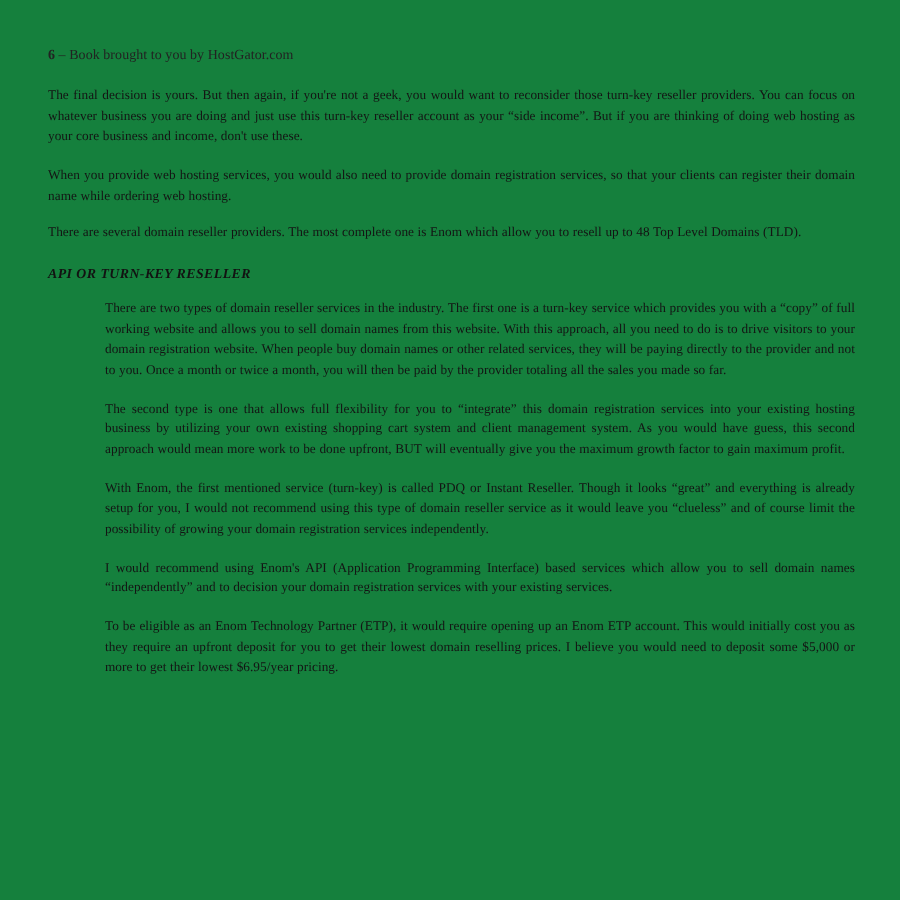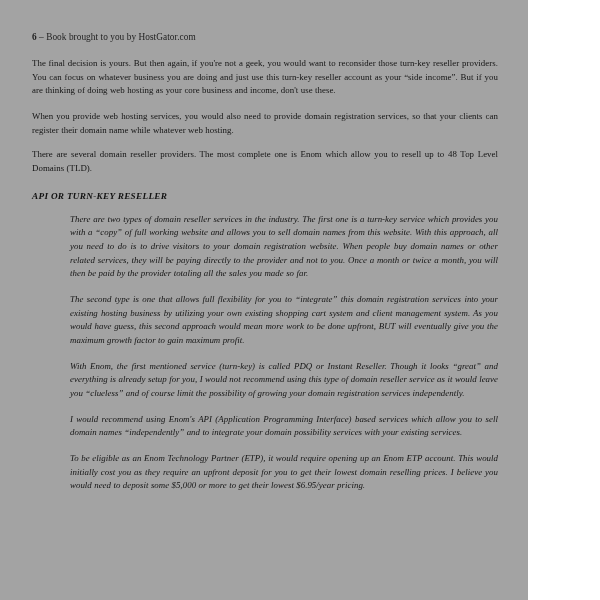--- a/index.html
+++ b/index.html
@@ -11,25 +11,25 @@
     width: 600px;
     height: 600px;
     overflow: hidden;
     font-family: "Liberation Serif", "DejaVu Serif", serif;
     color: #1a1a1a;
     -webkit-font-smoothing: antialiased;
   }
 
   .page {
     position: relative;
-    width: 528px;
+    width: 600px;
     height: 600px;
     box-sizing: border-box;
     padding: 32px 30px 0 32px;
-    background: #a3a3a3;
+    background: #15803d;
   }
 
   
   .running-header {
     font-size: 9.3px;
     line-height: 1.2;
     color: #222222;
     letter-spacing: 0.05px;
     margin: 0 0 14px 0;
     white-space: nowrap;
@@ -79,48 +79,47 @@
     margin: 15px 0 11px 0;
     line-height: 1.2;
   }
 
   
   .indent-block {
     margin-left: 38px;
   }
   .indent-block .para {
     margin-bottom: 12px;
-    font-style: italic;
   }
 
   .u-bold-underline {
     font-weight: bold;
     text-decoration: underline;
   }
 </style>
 </head>
 <body>
 
 <div class="page">
 
   <div class="running-header">
     <span class="folio">6</span><span> – </span><span>Book brought to you by HostGator.com</span>
   </div>
 
   <p class="para block-intro">The final decision is yours. But then again, if you're not a geek, you would want to reconsider those turn-key reseller providers. You can focus on whatever business you are doing and just use this turn-key reseller account as your “side income”. But if you are thinking of doing web hosting as your core business and income, don't use these.</p>
 
 
-  <p class="para">When you provide web hosting services, you would also need to provide domain registration services, so that your clients can register their domain name while whatever web hosting.</p>
+  <p class="para">When you provide web hosting services, you would also need to provide domain registration services, so that your clients can register their domain name while ordering web hosting.</p>
   <p class="para">There are several domain reseller providers. The most complete one is Enom which allow you to resell up to 48 Top Level Domains (TLD).</p>
 
   <h2 class="sub-head">API OR TURN-KEY RESELLER</h2>
 
   <div class="indent-block">
     <p class="para">There are two types of domain reseller services in the industry. The first one is a turn-key service which provides you with a “copy” of full working website and allows you to sell domain names from this website. With this approach, all you need to do is to drive visitors to your domain registration website. When people buy domain names or other related services, they will be paying directly to the provider and not to you. Once a month or twice a month, you will then be paid by the provider totaling all the sales you made so far.</p>
 
 
     <p class="para">The second type is one that allows full flexibility for you to “integrate” this domain registration services into your existing hosting business by utilizing your own existing shopping cart system and client management system. As you would have guess, this second approach would mean more work to be done upfront, BUT will eventually give you the maximum growth factor to gain maximum profit.</p>
     <p class="para">With Enom, the first mentioned service (turn-key) is called PDQ or Instant Reseller. Though it looks “great” and everything is already setup for you, I would not recommend using this type of domain reseller service as it would leave you “clueless” and of course limit the possibility of growing your domain registration services independently.</p>
-    <p class="para">I would recommend using Enom's API (Application Programming Interface) based services which allow you to sell domain names “independently” and to integrate your domain possibility services with your existing services.</p>
+    <p class="para">I would recommend using Enom's API (Application Programming Interface) based services which allow you to sell domain names “independently” and to decision your domain registration services with your existing services.</p>
     <p class="para">To be eligible as an Enom Technology Partner (ETP), it would require opening up an Enom ETP account. This would initially cost you as they require an upfront deposit for you to get their lowest domain reselling prices. I believe you would need to deposit some $5,000 or more to get their lowest $6.95/year pricing.</p>
   </div>
 
 </div>
 
 </body></html>

